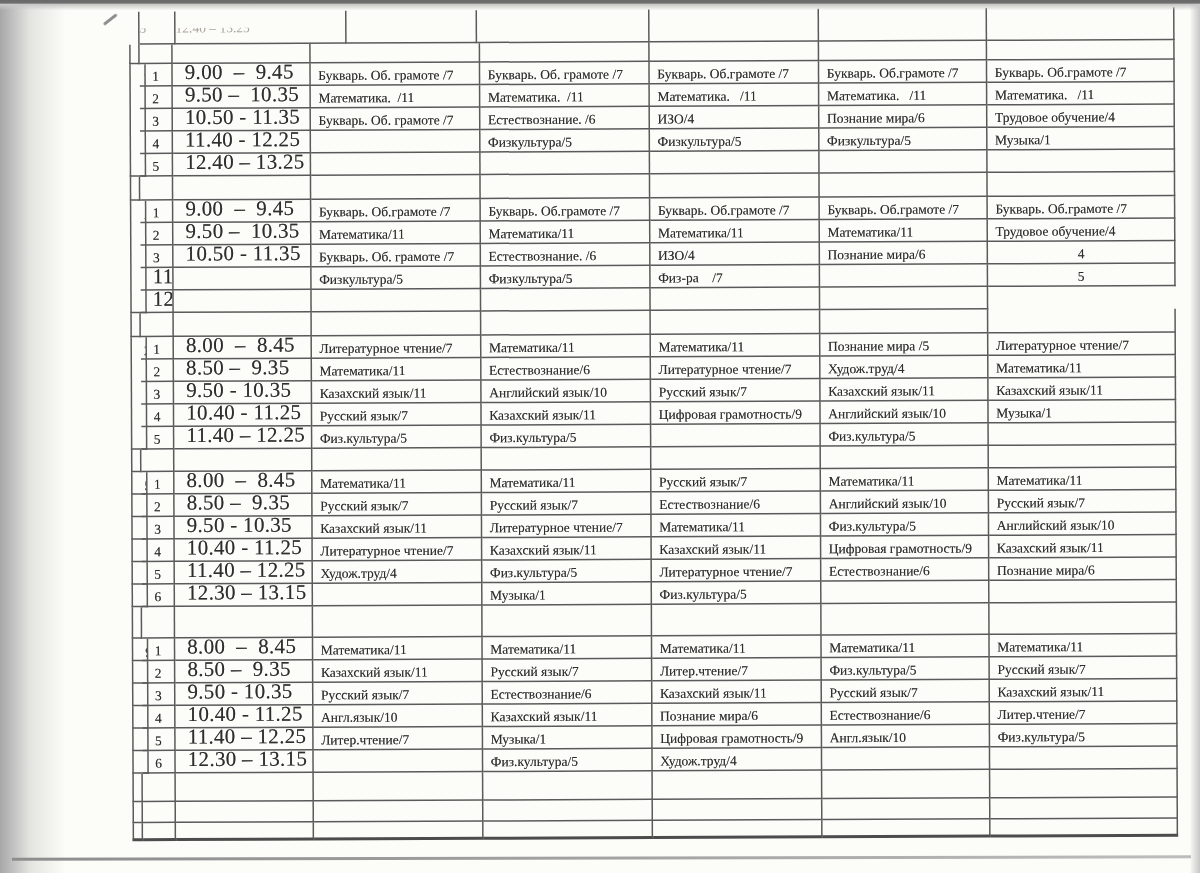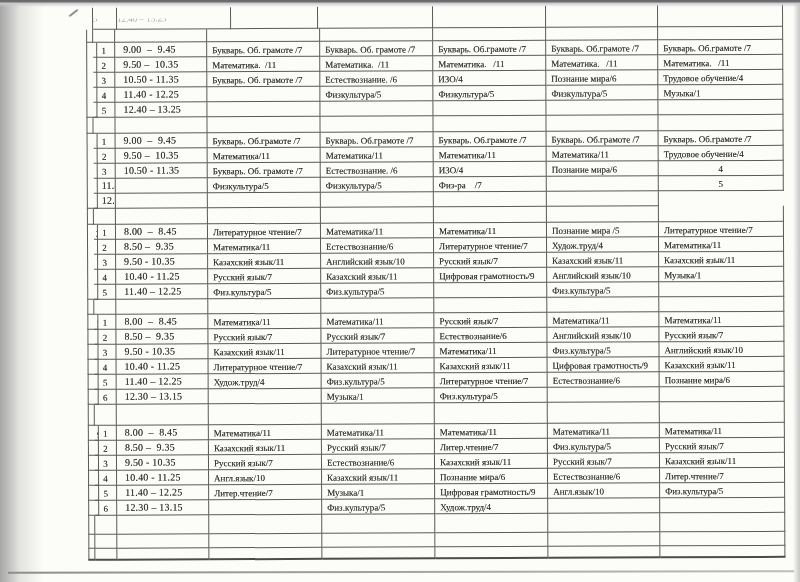--- a/index.html
+++ b/index.html
@@ -28,21 +28,21 @@
     border-right:1px solid var(--line,#5a5a5a);
     border-bottom:1px solid var(--line,#5a5a5a);
     font-size:9px;line-height:14px;color:var(--ink,#2e2e2e);
     text-shadow:0 0 .35px rgba(40,40,40,.55);
   }
   .cell.bl{border-left:1px solid var(--line,#5a5a5a);margin-left:33px;}
   .cell.nb{border-bottom:none;}
   .cell.thick{border-bottom:2px solid #4c4c4c;}
   .class-cell{padding:2px 1px 0 8px;font-size:9px;}
   .num-cell{text-align:center;padding-top:1px;}
-  .time-cell{padding-left:8px;font-size:10px;letter-spacing:.2px;}
+  .time-cell{padding-left:8px;font-size:14px;letter-spacing:.2px;}
   .lesson-cell{padding-left:5px;padding-top:1px;}
   .cut-frag{height:7px;overflow:hidden;margin-top:11px;color:var(--faint,#aba69d);
     text-shadow:none;}
   .cut-frag>span{display:block;margin-top:-4px;line-height:9px;}
 </style>
 </head>
 <body>
 
 <div class="scan-top"></div>
 <div class="scan-left"></div>

